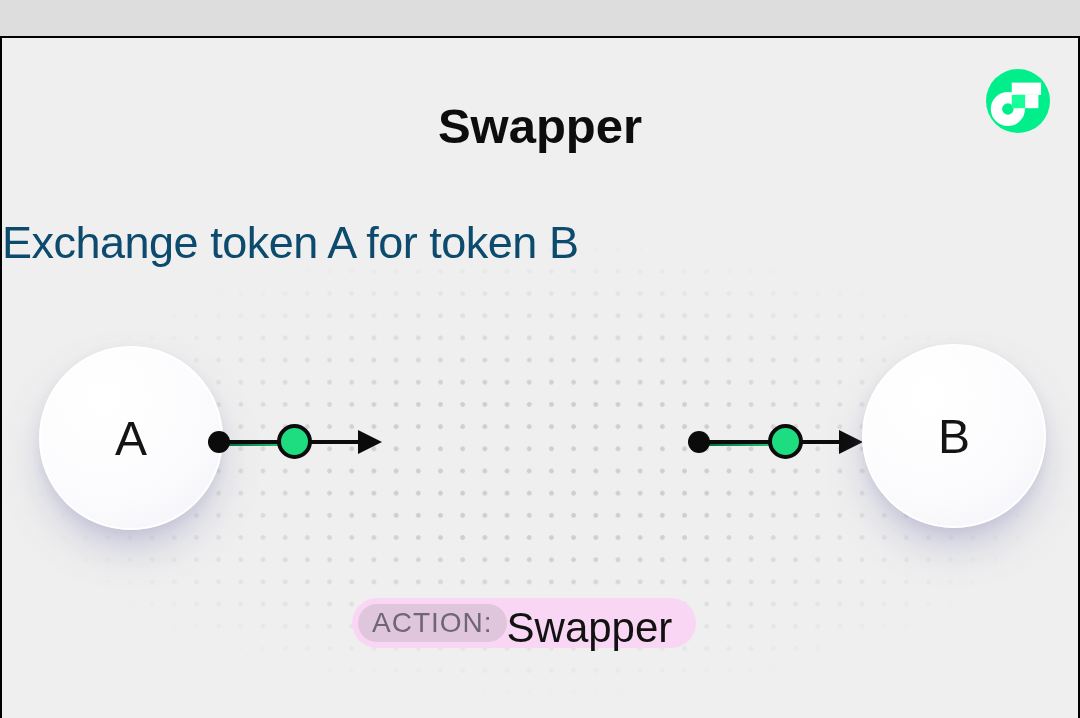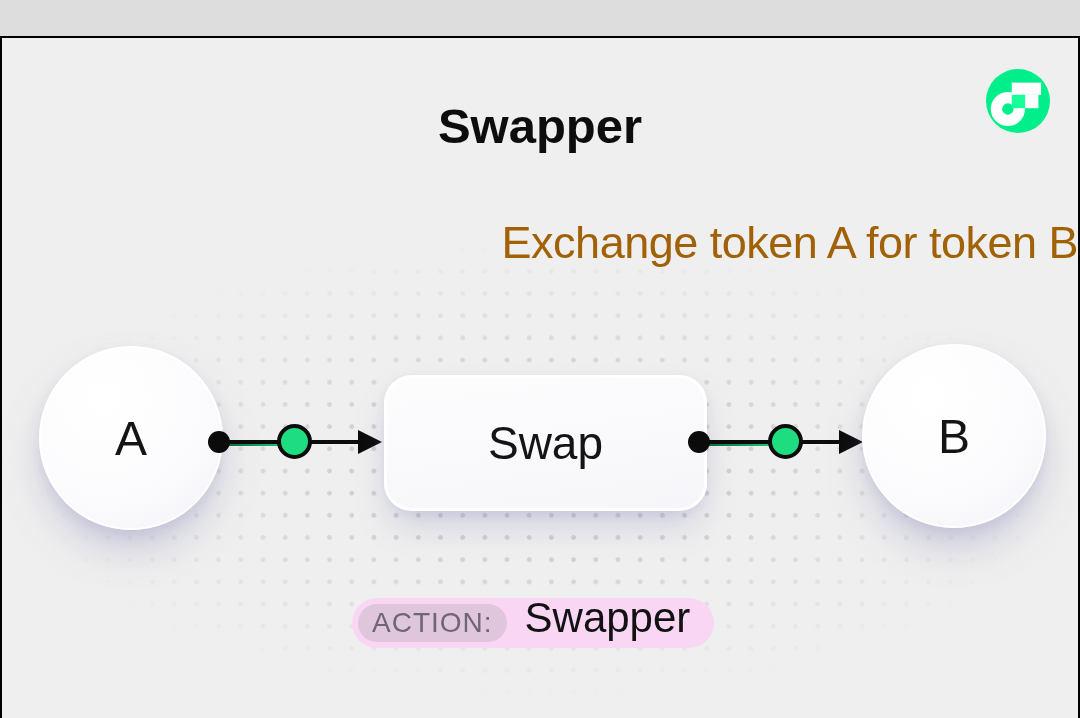--- a/index.html
+++ b/index.html
@@ -24,21 +24,21 @@
     -webkit-mask-image:radial-gradient(58% 52% at 50% 46%, rgba(0,0,0,.95) 30%, rgba(0,0,0,.35) 66%, transparent 88%);
     mask-image:radial-gradient(58% 52% at 50% 46%, rgba(0,0,0,.95) 30%, rgba(0,0,0,.35) 66%, transparent 88%);
   }
 
   .title{
     position:absolute;top:60px;left:0;width:100%;
     text-align:center;font-size:49px;font-weight:700;letter-spacing:0;
   }
   .subtitle{
     position:absolute;top:179px;left:0;width:100%;
-    text-align:right;font-size:45px;font-weight:400;letter-spacing:-.5px;color:#a16207;
+    text-align:left;font-size:45px;font-weight:400;letter-spacing:-.5px;color:#0c4a6e;
   }
 
   .logo{position:absolute;left:984px;top:31px;width:64px;height:64px;}
 
   
   .token-circle{
     position:absolute;width:184px;height:184px;border-radius:50%;
     background:radial-gradient(circle at 35% 28%, #ffffff 0%, #fcfcfe 55%, #f2f2f8 100%);
     border:2px solid #ffffff;
     box-shadow:0 22px 40px -6px rgba(116,116,176,.35), 0 4px 12px rgba(130,130,175,.12);
@@ -72,22 +72,22 @@
   .arrow-head{
     width:0;height:0;
     border-top:12px solid transparent;
     border-bottom:12px solid transparent;
     border-left:24px solid #0b0b0b;
   }
 
   
   .action-badge{
     position:absolute;left:350px;top:560px;height:50px;
-    display:inline-flex;align-items:flex-end;
-    padding:6px 24px 6px 6px;gap:18px;box-sizing:border-box;
+    display:inline-flex;align-items:flex-start;
+    padding:6px 24px 6px 6px;box-sizing:border-box;
     background:#f9d7f4;border-radius:26px;
   }
   .action-badge .chip{
     background:#dfc6dc;color:#6e6678;
     font-size:28px;font-weight:400;letter-spacing:1px;
     padding:4px 14px 5px;border-radius:20px;line-height:1.05;
   }
   .action-badge .value{font-size:42px;font-weight:400;color:#121212;}
 </style>
 </head>
@@ -115,23 +115,20 @@
   <div class="token-circle a">
     <span class="token-label">A</span>
   </div>
 
   <div class="arrow-part green-underline" style="left:217px;top:405px;width:76px;"></div>
   <div class="arrow-part black-line" style="left:217px;top:402px;width:141px;"></div>
   <div class="arrow-part start-dot" style="left:206px;top:393px;"></div>
   <div class="arrow-part green-node" style="left:275px;top:386px;"></div>
   <div class="arrow-part arrow-head" style="left:356px;top:392px;"></div>
 
-  <div class="swap-box">
-    <span class="swap-label">Swap</span>
-  </div>
 
   <div class="arrow-part green-underline" style="left:697px;top:405px;width:87px;"></div>
   <div class="arrow-part black-line" style="left:697px;top:402px;width:141px;"></div>
   <div class="arrow-part start-dot" style="left:686px;top:393px;"></div>
   <div class="arrow-part green-node" style="left:766px;top:386px;"></div>
   <div class="arrow-part arrow-head" style="left:837px;top:392px;"></div>
 
   <div class="token-circle b">
     <span class="token-label">B</span>
   </div>

